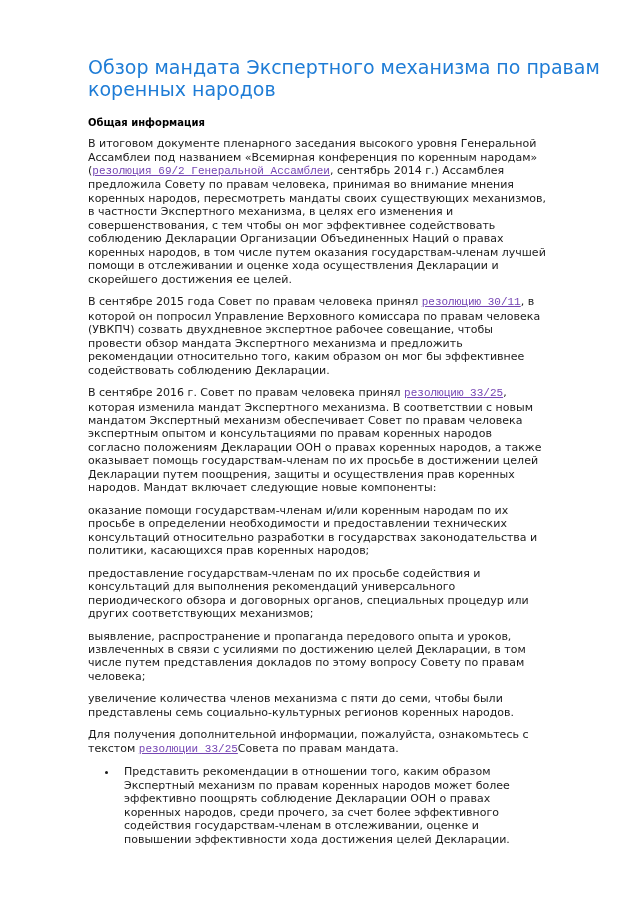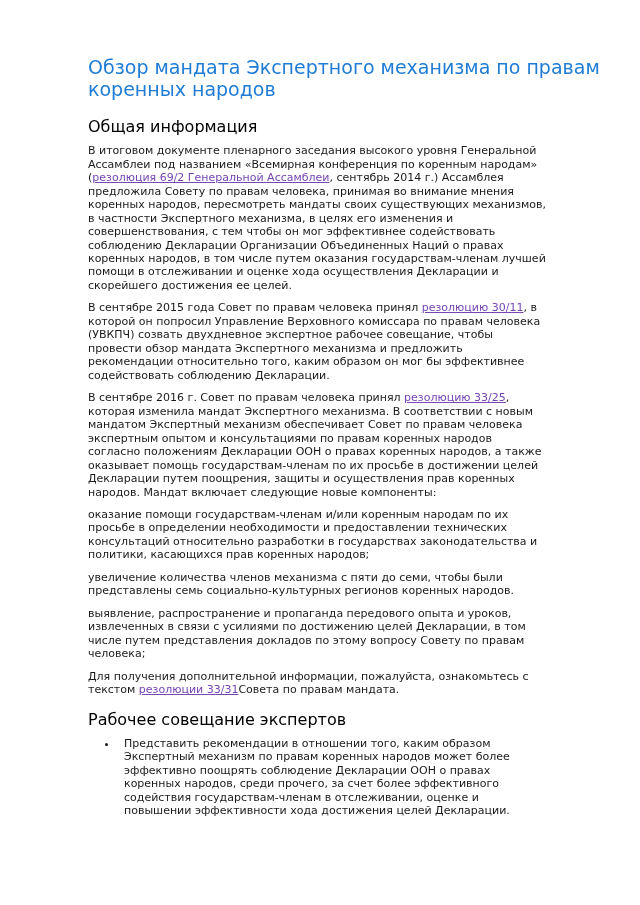--- a/index.html
+++ b/index.html
@@ -27,35 +27,36 @@
   }
   h1.doc-title {
     font-size: 19px;
     font-weight: 400;
     line-height: 1.16;
     color: var(--title-color);
     margin: 0 0 17px 0;
     width: 520px;
   }
   .content h2 {
-    font-size: 16px;
-    font-weight: 400;
+    font-size: 10px;
+    font-weight: 700;
     color: #000000;
     margin: 13px 0 8px 0;
     line-height: 1.2;
   }
   .content p {
     font-size: 11px;
     line-height: 1.225;
     margin: 0 0 9px 0;
     max-width: 476px;
   }
   .content a {
     color: var(--link-color);
     text-decoration: underline;
+    font-family: Liberation Mono, monospace;
   }
   .content ul {
     font-size: 11px;
     line-height: 1.225;
     margin: 3px 0 9px 0;
     padding-left: 30px;
     max-width: 452px;
   }
   .content li {
     padding-left: 6px;
@@ -66,21 +67,21 @@
 <body>
 
 <div class="page">
   <h1 class="doc-title">Обзор мандата Экспертного механизма по правам коренных народов</h1>
   <div class="content">
       <h2>Общая информация</h2>
       <p><span>В итоговом документе пленарного заседания высокого уровня Генеральной Ассамблеи под названием «Всемирная конференция по коренным народам» (</span><a href="#">резолюция 69/2 Генеральной Ассамблеи</a><span>, сентябрь 2014 г.) Ассамблея предложила Совету по правам человека, принимая во внимание мнения коренных народов, пересмотреть мандаты своих существующих механизмов, в частности Экспертного механизма, в целях его изменения и совершенствования, с тем чтобы он мог эффективнее содействовать соблюдению Декларации Организации Объединенных Наций о правах коренных народов, в том числе путем оказания государствам-членам лучшей помощи в отслеживании и оценке хода осуществления Декларации и скорейшего достижения ее целей.</span></p>
       <p><span>В сентябре 2015 года Совет по правам человека принял </span><a href="#">резолюцию 30/11</a><span>, в которой он попросил Управление Верховного комиссара по правам человека (УВКПЧ) созвать двухдневное экспертное рабочее совещание, чтобы провести обзор мандата Экспертного механизма и предложить рекомендации относительно того, каким образом он мог бы эффективнее содействовать соблюдению Декларации.</span></p>
       <p><span>В сентябре 2016 г. Совет по правам человека принял </span><a href="#">резолюцию 33/25</a><span>, которая изменила мандат Экспертного механизма. В соответствии с новым мандатом Экспертный механизм обеспечивает Совет по правам человека экспертным опытом и консультациями по правам коренных народов согласно положениям Декларации ООН о правах коренных народов, а также оказывает помощь государствам-членам по их просьбе в достижении целей Декларации путем поощрения, защиты и осуществления прав коренных народов. Мандат включает следующие новые компоненты:</span></p>
       <p><span>оказание помощи государствам-членам и/или коренным народам по их просьбе в определении необходимости и предоставлении технических консультаций относительно разработки в государствах законодательства и политики, касающихся прав коренных народов;</span></p>
+      <p><span>предоставление государствам-членам по их просьбе содействия и консультаций для выполнения рекомендаций универсального периодического обзора и договорных органов, специальных процедур или других соответствующих механизмов;</span></p>
+      <p><span>выявление, распространение и пропаганда передового опыта и уроков, извлеченных в связи с усилиями по достижению целей Декларации, в том числе путем представления докладов по этому вопросу Совету по правам человека;</span></p>
       <p><span>увеличение количества членов механизма с пяти до семи, чтобы были представлены семь социально-культурных регионов коренных народов.</span></p>
-      <p><span>выявление, распространение и пропаганда передового опыта и уроков, извлеченных в связи с усилиями по достижению целей Декларации, в том числе путем представления докладов по этому вопросу Совету по правам человека;</span></p>
-      <p><span>Для получения дополнительной информации, пожалуйста, ознакомьтесь с текстом </span><a href="#">резолюции 33/31</a><span>Совета по правам мандата.</span></p>
-      <h2>Рабочее совещание экспертов</h2>
+      <p><span>Для получения дополнительной информации, пожалуйста, ознакомьтесь с текстом </span><a href="#">резолюции 33/25</a><span>Совета по правам мандата.</span></p>
       <ul>
         <li>Представить рекомендации в отношении того, каким образом Экспертный механизм по правам коренных народов может более эффективно поощрять соблюдение Декларации ООН о правах коренных народов, среди прочего, за счет более эффективного содействия государствам-членам в отслеживании, оценке и повышении эффективности хода достижения целей Декларации.</li>
       </ul>
     </div>
 </div>
 
 </body></html>

